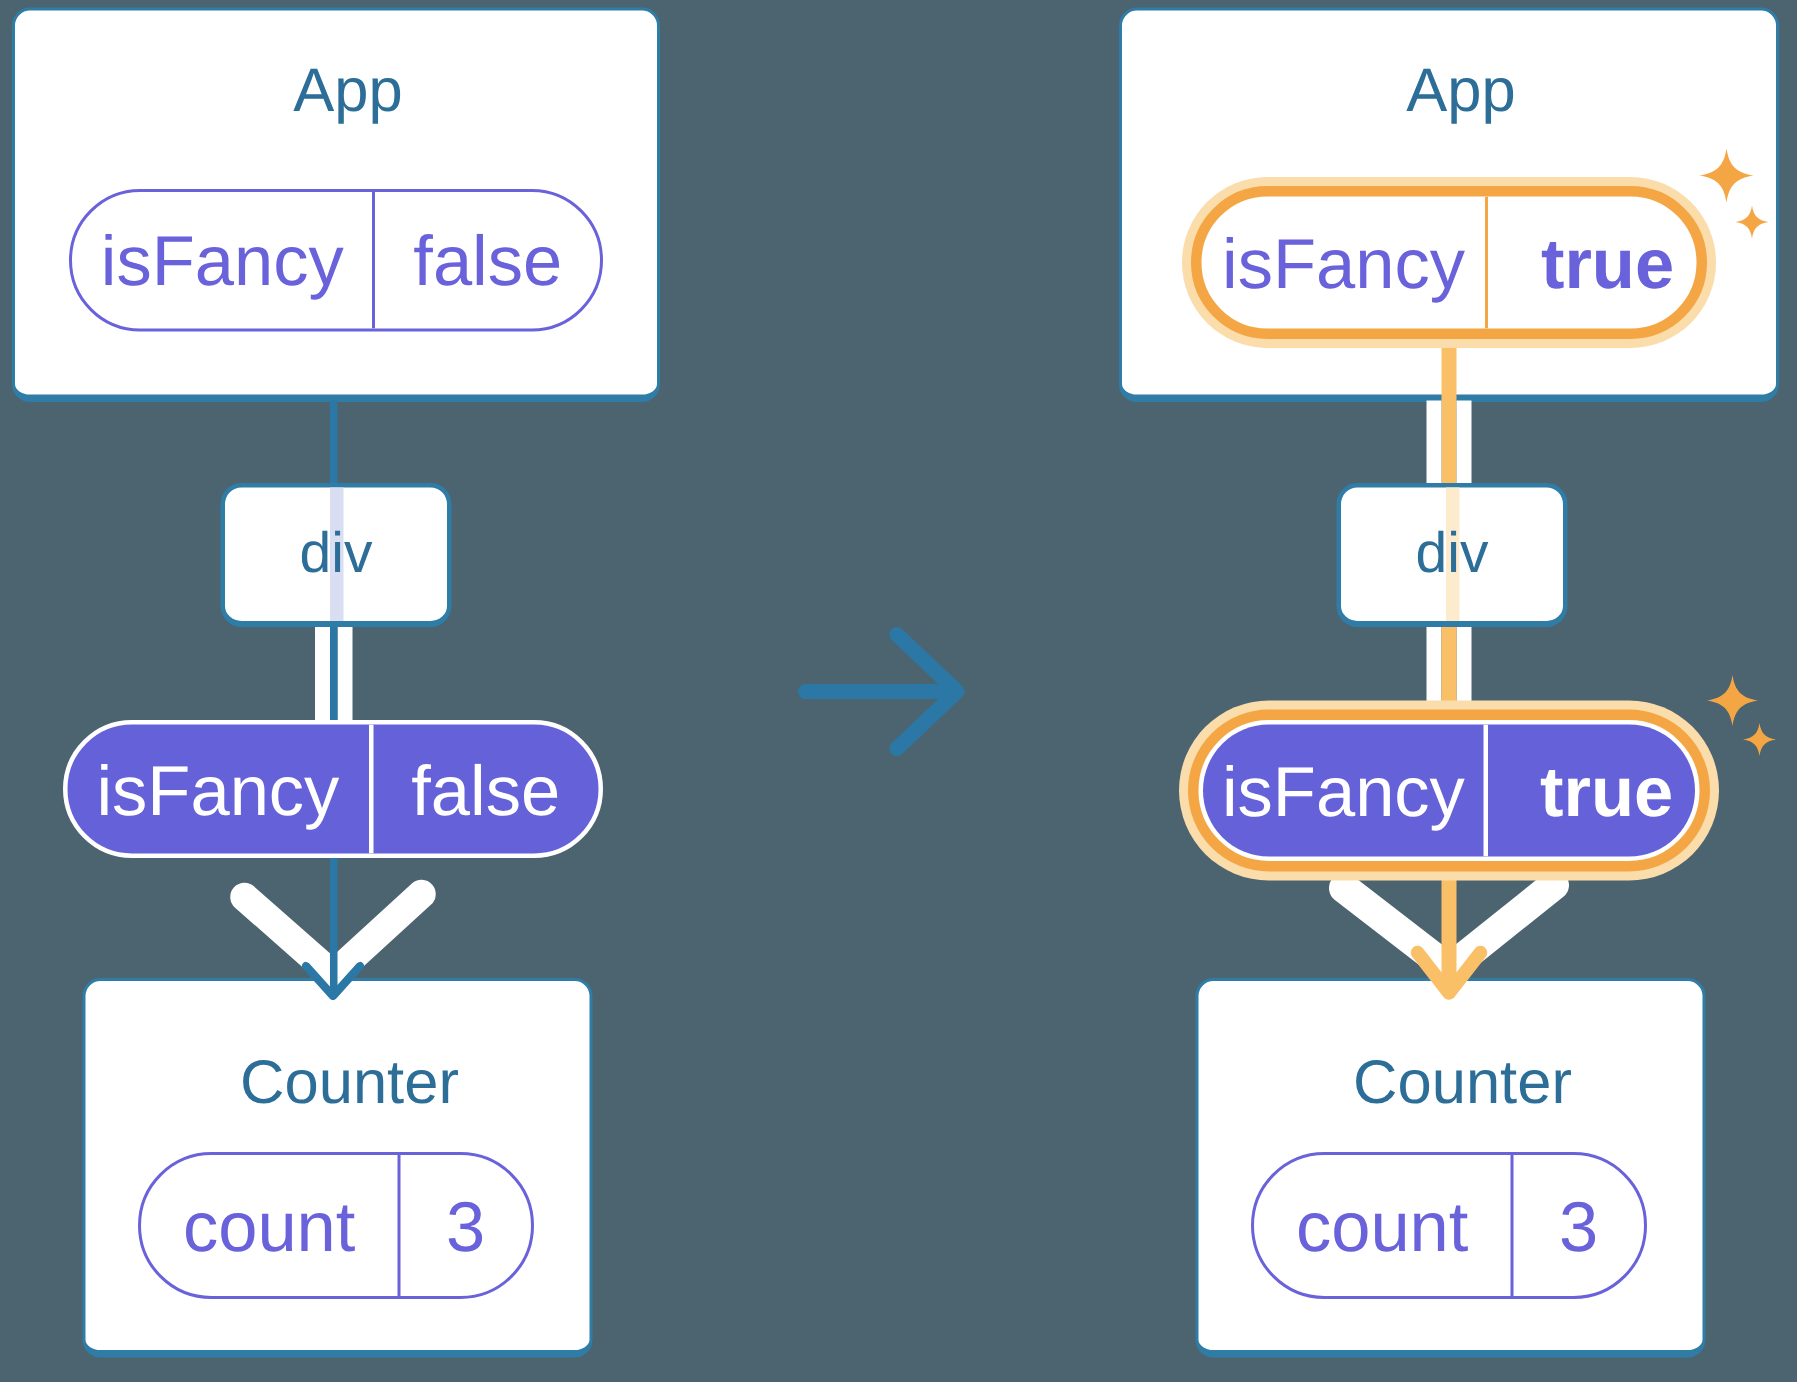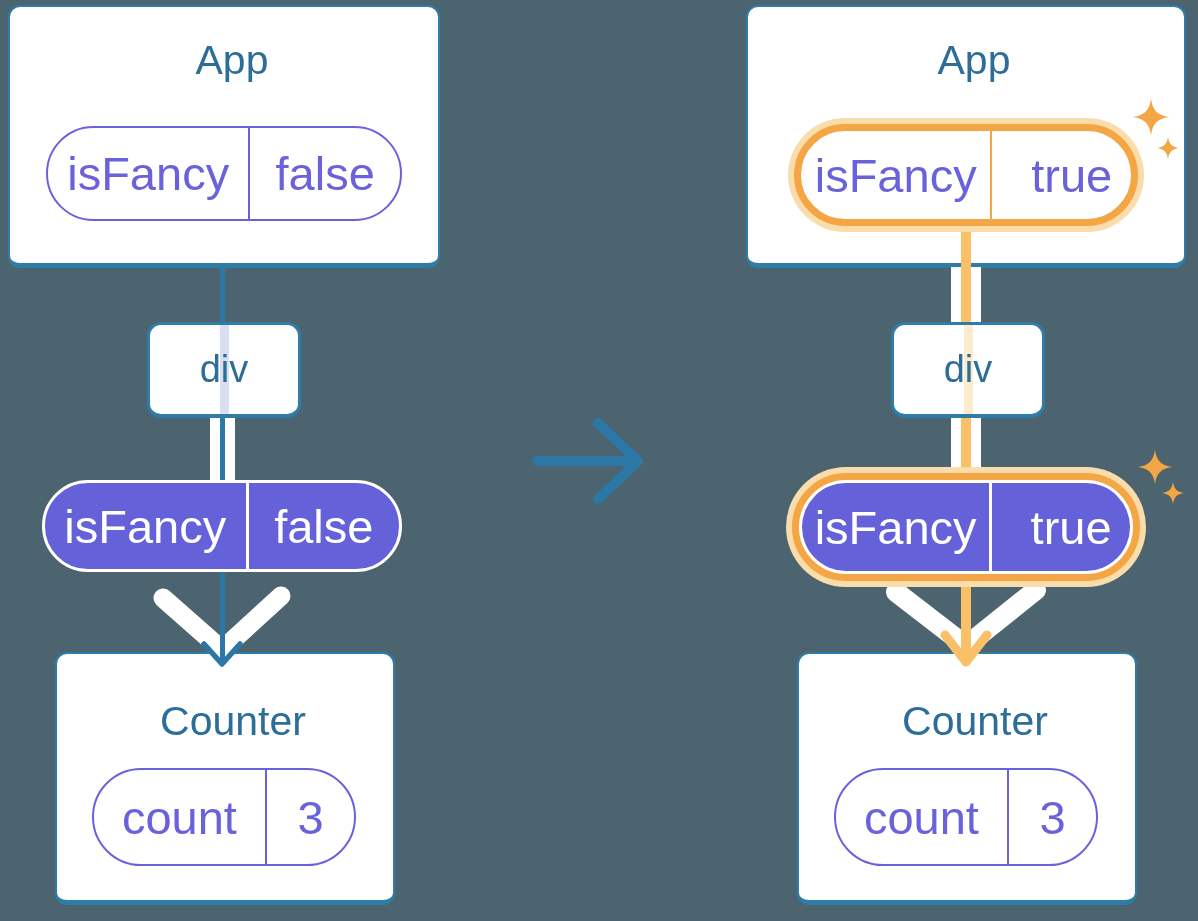--- a/index.html
+++ b/index.html
@@ -20,21 +20,21 @@
   .fancy{position:absolute;border:7px solid #F5A644;box-shadow:0 0 0 6px #FBDCAB;background:#fff;
          border-radius:999px;display:flex;align-items:stretch;}
   .fancy.outline-style{color:#6A62DB;overflow:hidden;}
   .fancy.outline-style .cell-key{flex:0 0 58%;border-right:2.5px solid #F5A644;}
   .fancy.outline-style .cell-val{flex:1;}
   .fancy.solid-style{padding:3px;}
   .fancy-fill{flex:1;display:flex;align-items:stretch;background:#6561D8;color:#fff;
               border-radius:999px;overflow:hidden;}
   .fancy-fill .cell-key{flex:0 0 58%;border-right:3px solid #fff;}
   .fancy-fill .cell-val{flex:1;}
-  .bold{font-weight:400;margin-left:20px;}
+  .bold{font-weight:700;margin-left:20px;}
   .vline{position:absolute;}
   .mini-node{position:absolute;width:154px;height:96px;background:#fff;border:3px solid #2F7DA7;
              border-bottom-width:4px;border-radius:14px;display:flex;align-items:center;justify-content:center;
              font-size:38px;color:#2C6E98;}
   .mini-node .through{position:absolute;top:0;bottom:0;left:50%;width:9px;margin-left:-4.5px;}
   .mini-node .lbl{position:relative;z-index:1;}
   svg{position:absolute;display:block;}
 </style>
 </head>
 <body>

